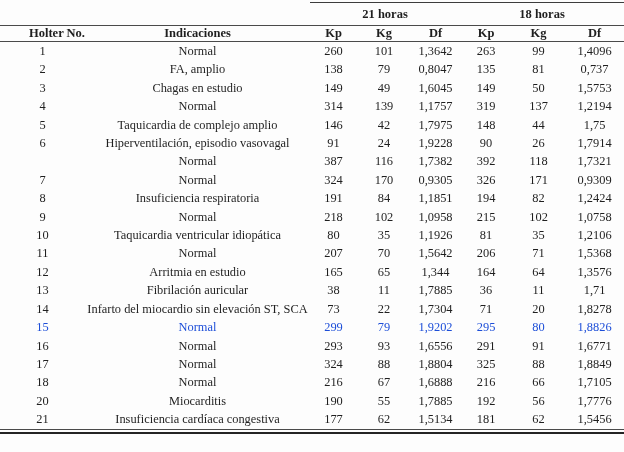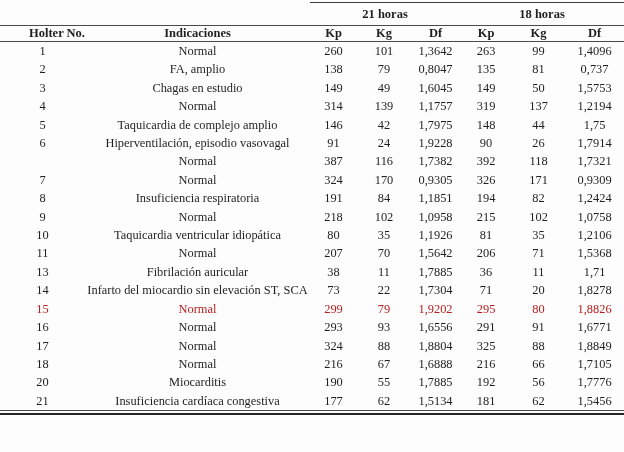--- a/index.html
+++ b/index.html
@@ -48,21 +48,21 @@
     text-align: right;
     padding-left: 7px;
   }
   tbody td {
     height: 18.4px;
     font-size: 12.4px;
     line-height: 18.4px;
     overflow: visible;
   }
   tbody tr:last-child td { border-bottom: 1px solid #4a4a4a; text-align: center; }
-  tbody tr.muted td { color: #b91c1c; }
+  tbody tr.muted td { color: #1d4ed8; }
   .bottom-rule {
     height: 0;
     margin-top: 2px;
     border-top: 2.5px solid #242424;
   }
 </style>
 </head>
 <body>
 
 <div class="sheet">
@@ -210,20 +210,30 @@
           <td>11</td>
           <td>Normal</td>
           <td>207</td>
           <td>70</td>
           <td>1,5642</td>
           <td>206</td>
           <td>71</td>
           <td>1,5368</td>
         </tr>
         <tr>
+          <td>12</td>
+          <td>Arritmia en estudio</td>
+          <td>165</td>
+          <td>65</td>
+          <td>1,344</td>
+          <td>164</td>
+          <td>64</td>
+          <td>1,3576</td>
+        </tr>
+        <tr>
           <td>13</td>
           <td>Fibrilación auricular</td>
           <td>38</td>
           <td>11</td>
           <td>1,7885</td>
           <td>36</td>
           <td>11</td>
           <td>1,71</td>
         </tr>
         <tr>

